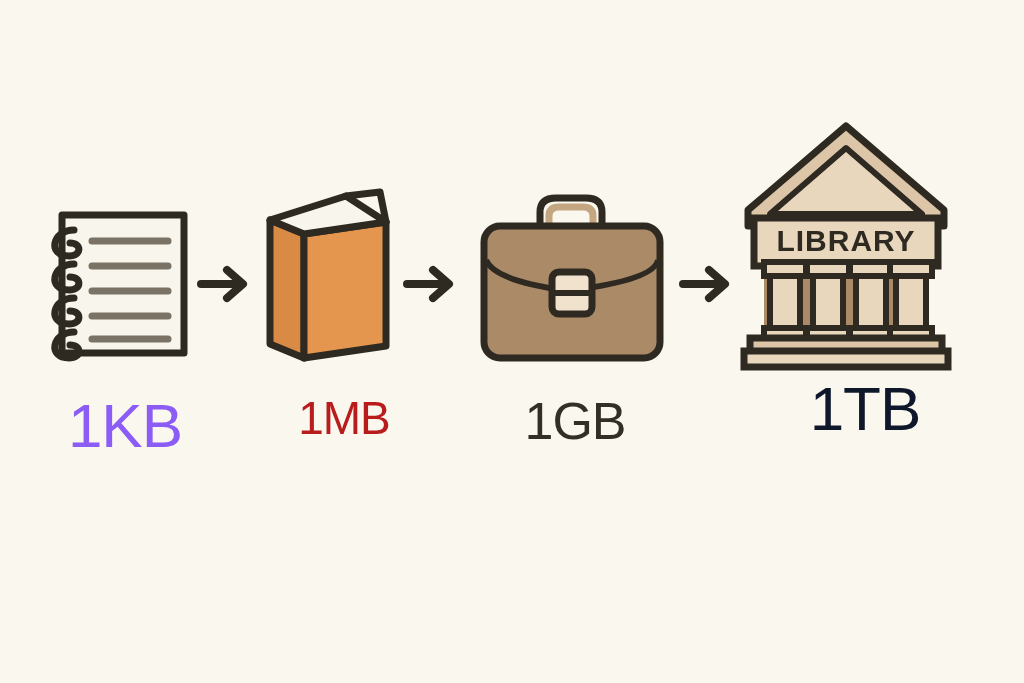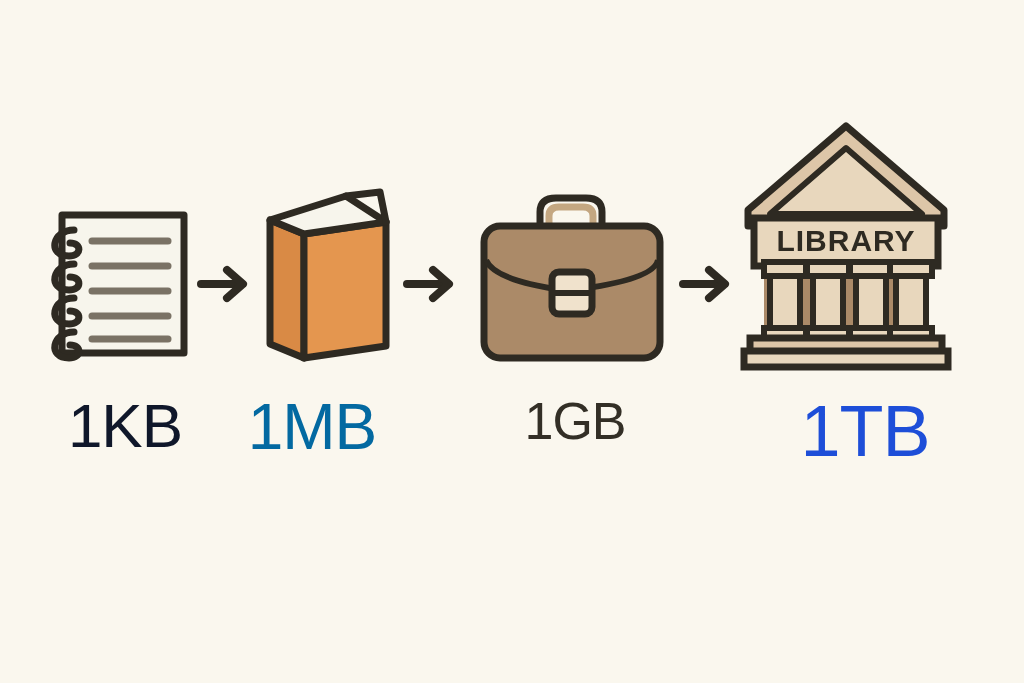--- a/index.html
+++ b/index.html
@@ -80,21 +80,21 @@
 
           <g stroke="#7a7265" stroke-width="7" stroke-linecap="round">
             <line x1="48" y1="33" x2="124" y2="33"></line>
             <line x1="48" y1="58" x2="124" y2="58"></line>
             <line x1="48" y1="83" x2="124" y2="83"></line>
             <line x1="48" y1="108" x2="124" y2="108"></line>
             <line x1="48" y1="131" x2="124" y2="131"></line>
           </g>
         </svg>
       </div>
-      <div class="step-label" style="left: 55px; top: 395px; width: 140px; color: #0f172a; font-size: 62px;">1KB</div>
+      <div class="step-label" style="left: 55px; top: 395px; width: 140px; color: #8b5cf6; font-size: 62px;">1KB</div>
     </div>
 
     <div class="arrow-slot" style="left:196px; top:262px; width:58px; height:44px;">
       <svg width="58" height="44" viewBox="0 0 58 44" xmlns="http://www.w3.org/2000/svg">
         <g fill="none" stroke="#2e2a22" stroke-width="8" stroke-linecap="round" stroke-linejoin="round">
           <line x1="5" y1="22" x2="45" y2="22"></line>
           <polyline points="31,8 47,22 31,36"></polyline>
         </g>
       </svg>
     </div>
@@ -105,21 +105,21 @@
 
           <path d="M12 34 L12 158 L46 172 L46 48 Z" fill="#d98a45" stroke="#2e2a22" stroke-width="7" stroke-linejoin="round"></path>
 
           <path d="M46 48 L46 172 L128 160 L128 36 Z" fill="#e4964f" stroke="#2e2a22" stroke-width="7" stroke-linejoin="round"></path>
 
           <path d="M12 34 L88 10 L128 36 L46 48 Z" fill="#f7f5ec" stroke="#2e2a22" stroke-width="7" stroke-linejoin="round"></path>
 
           <path d="M88 10 L122 6 L128 36" fill="none" stroke="#2e2a22" stroke-width="7" stroke-linejoin="round" stroke-linecap="round"></path>
         </svg>
       </div>
-      <div class="step-label" style="left: 232px; top: 395px; width: 160px; color: #0369a1; font-size: 64px;">1MB</div>
+      <div class="step-label" style="left: 264px; top: 395px; width: 160px; color: #b91c1c; font-size: 46px;">1MB</div>
     </div>
 
     <div class="arrow-slot" style="left:402px; top:262px; width:58px; height:44px;">
       <svg width="58" height="44" viewBox="0 0 58 44" xmlns="http://www.w3.org/2000/svg">
         <g fill="none" stroke="#2e2a22" stroke-width="8" stroke-linecap="round" stroke-linejoin="round">
           <line x1="5" y1="22" x2="45" y2="22"></line>
           <polyline points="31,8 47,22 31,36"></polyline>
         </g>
       </svg>
     </div>
@@ -184,17 +184,17 @@
               <rect x="160" y="148" width="30" height="72" fill="#e8d7bd" stroke="#2e2a22" stroke-width="6"></rect>
               <rect x="154" y="144" width="42" height="14" fill="#e8d7bd" stroke="#2e2a22" stroke-width="6"></rect>
               <rect x="154" y="210" width="42" height="14" fill="#e8d7bd" stroke="#2e2a22" stroke-width="6"></rect>
             </g>
           </g>
 
           <rect x="14" y="220" width="192" height="15" fill="#ddc6a8" stroke="#2e2a22" stroke-width="7"></rect>
           <rect x="8" y="233" width="204" height="16" fill="#e8d7bd" stroke="#2e2a22" stroke-width="7"></rect>
         </svg>
       </div>
-      <div class="step-label" style="left: 790px; top: 395px; width: 150px; color: #1d4ed8; font-size: 72px;">1TB</div>
+      <div class="step-label" style="left: 790px; top: 378px; width: 150px; color: #0f172a; font-size: 62px;">1TB</div>
     </div>
 
   </div>
 </div>
 
 </body></html>

